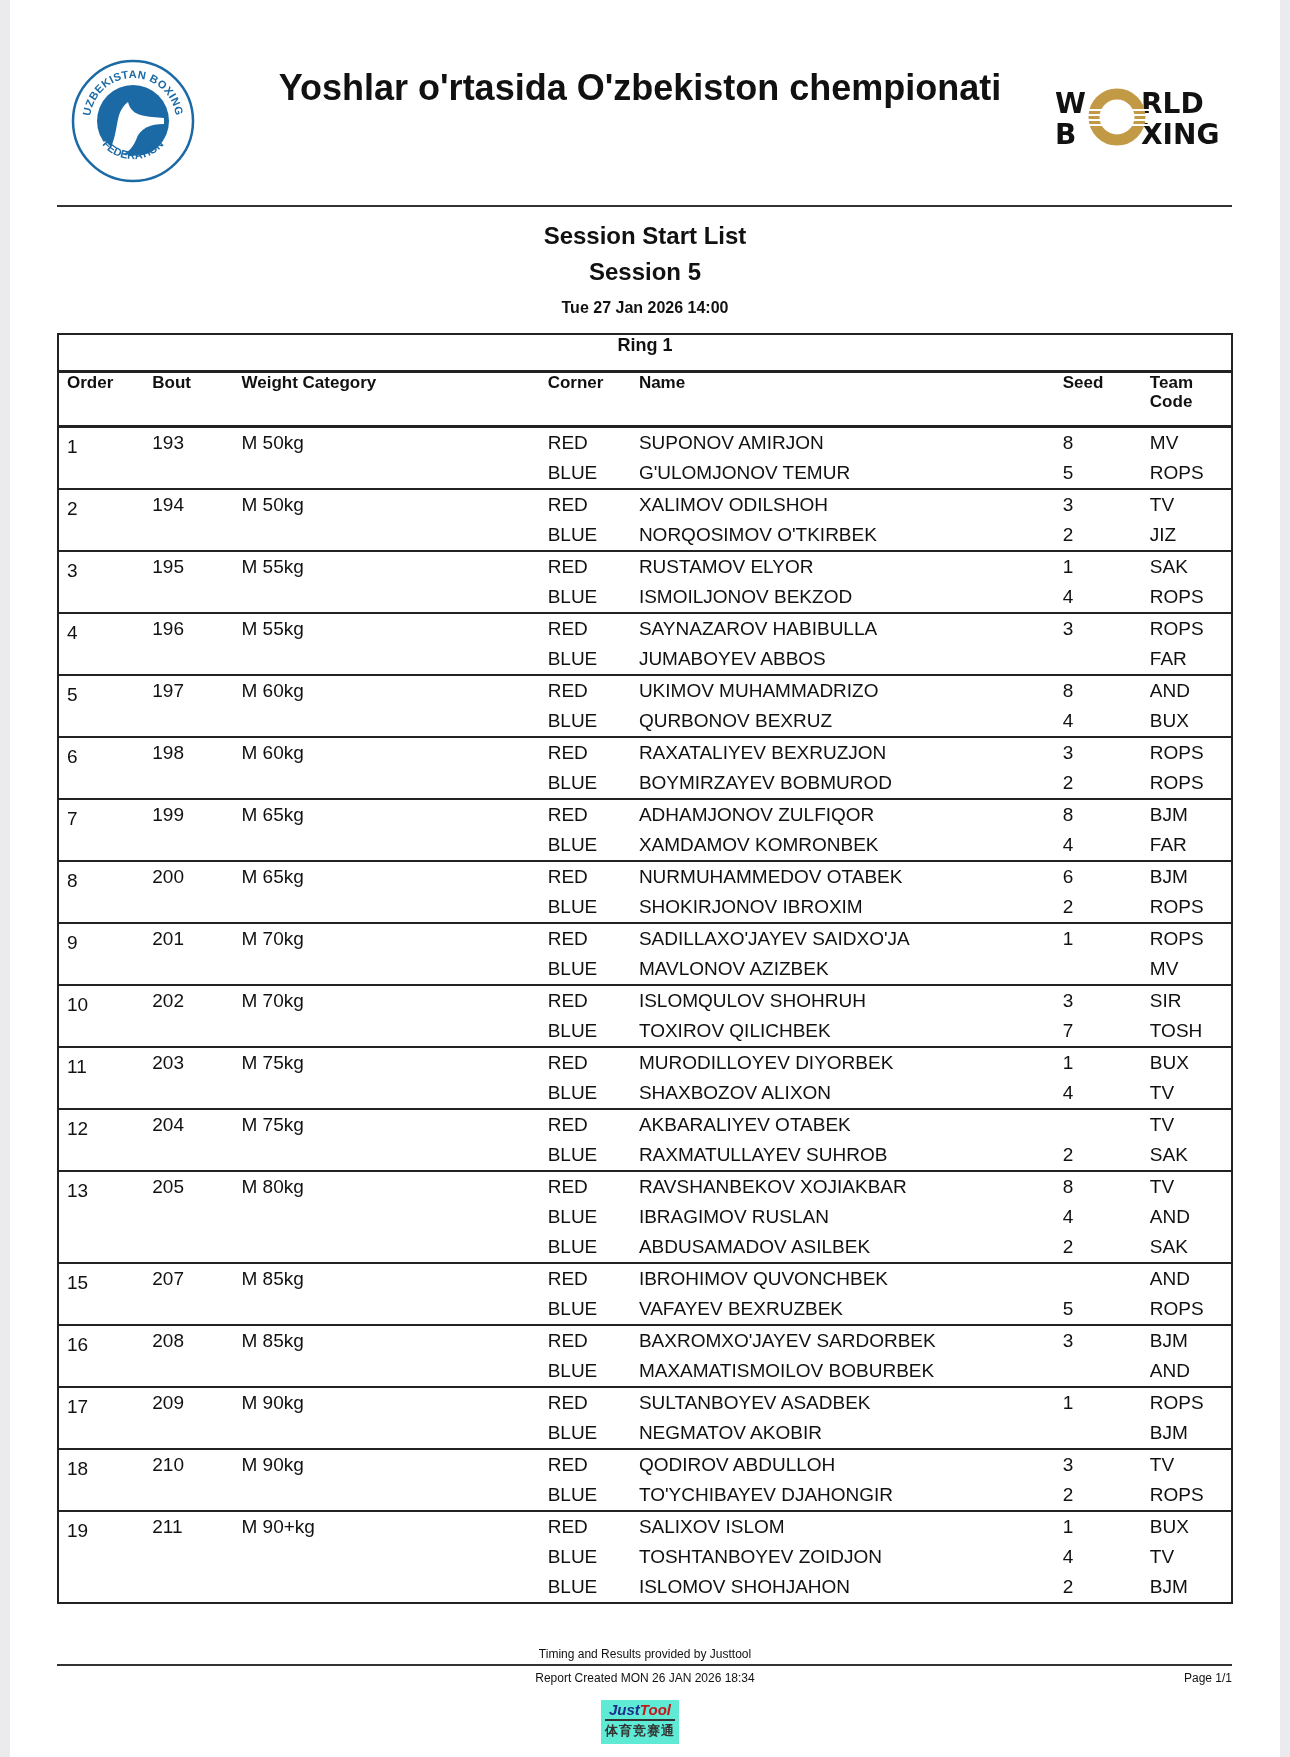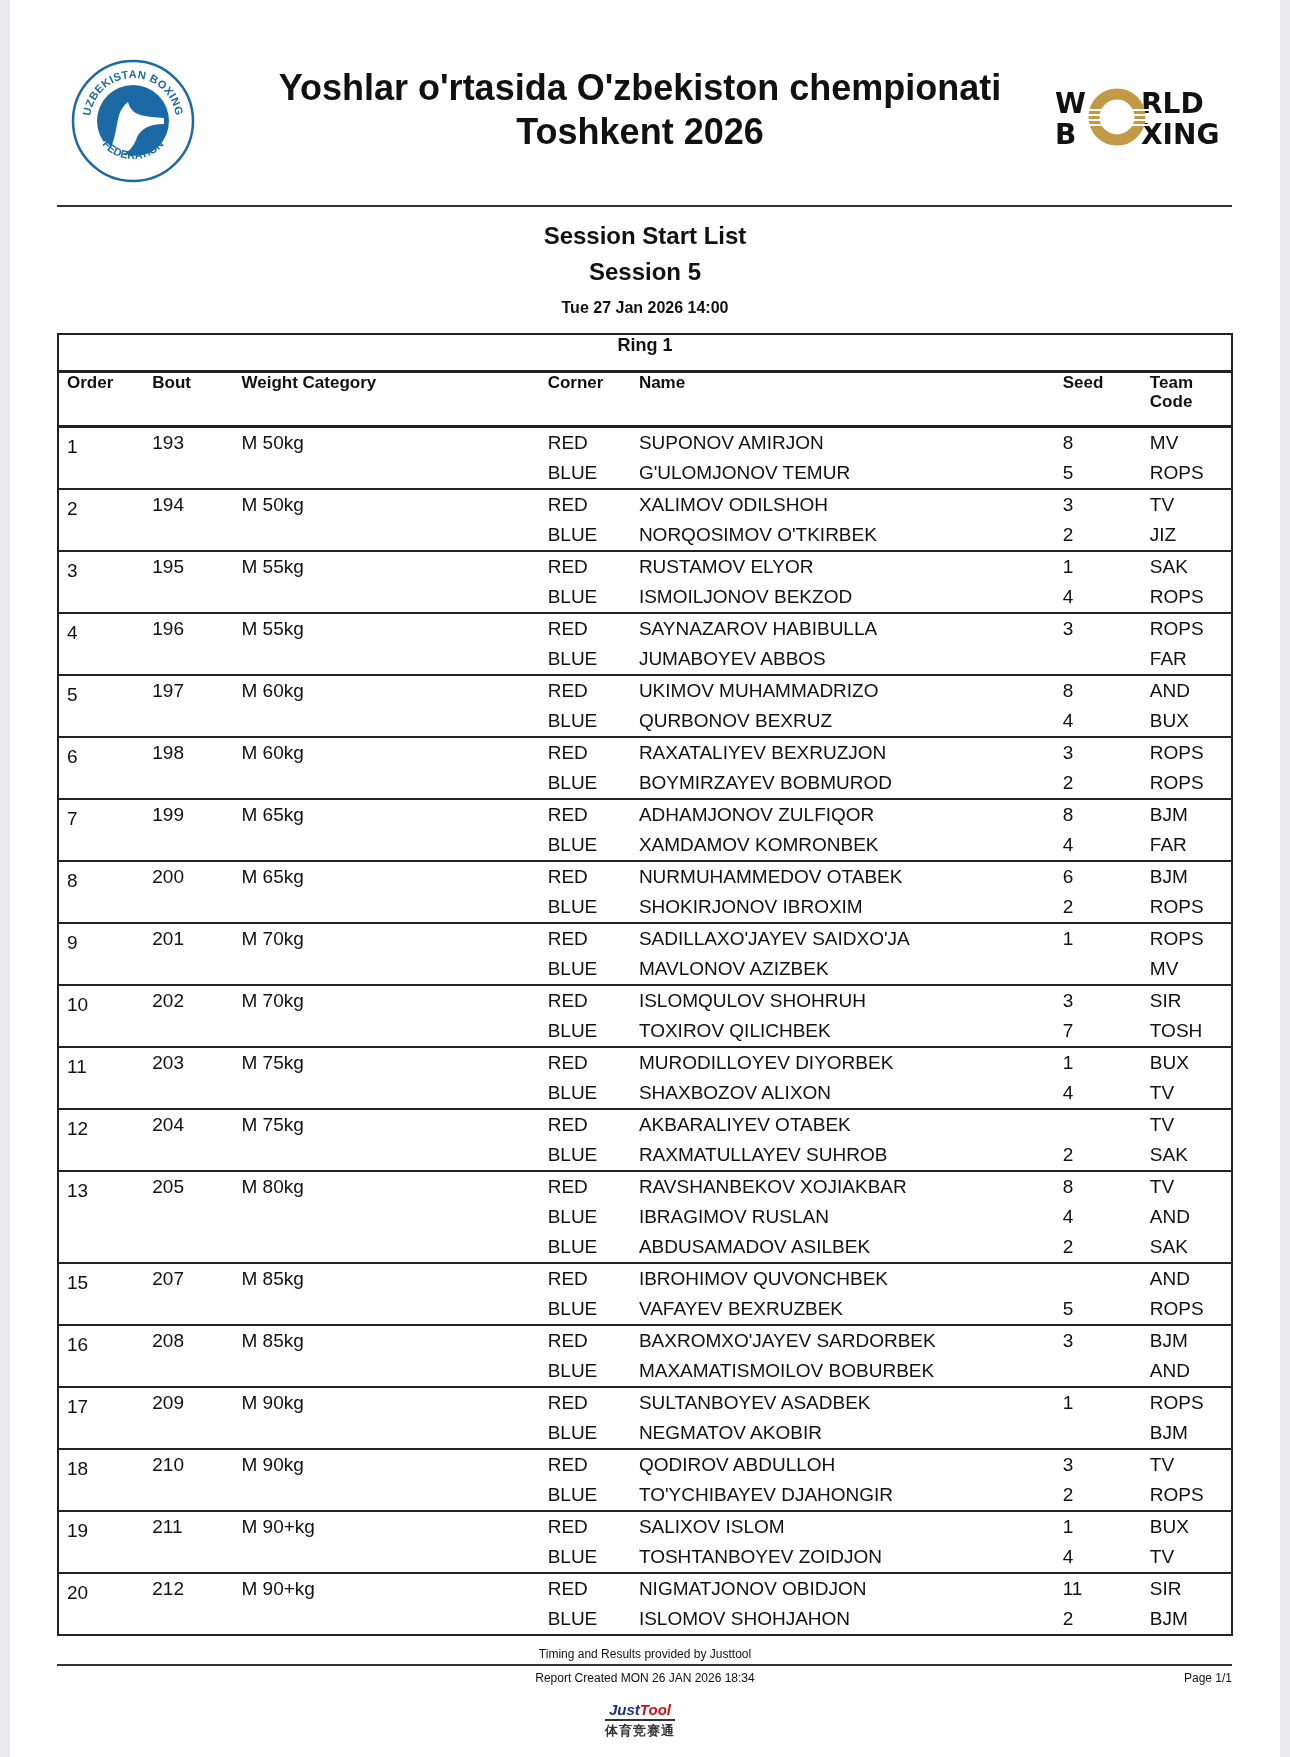--- a/index.html
+++ b/index.html
@@ -18,21 +18,21 @@
   .bout.first td{border-top:2px solid #222;}
   .c-order{width:84px;padding-left:8px!important;}
   .c-bout{width:88px;}
   .c-wc{width:302px;}
   .c-corner{width:90px;}
   .c-name{width:418px;}
   .c-seed{width:86px;}
   .c-team{width:auto;}
   .ord{position:relative;top:4px;}
   .foot{position:absolute;font-size:12px;}
-  .jt{position:absolute;left:601px;top:1700px;width:78px;height:44px;background:#ffffff;text-align:center;}
+  .jt{position:absolute;left:601px;top:1700px;width:78px;height:44px;background:#5eead4;text-align:center;}
   .jt .a{font-family:"Liberation Sans",sans-serif;font-weight:bold;font-style:italic;font-size:15px;line-height:19px;color:#c8161d;}
   .jt .a span{color:#1c2f8c;}
   .jt .b{border-top:2px solid #333;margin:0 4px;font-size:13px;line-height:20px;font-weight:bold;color:#333;letter-spacing:1px;}
 </style>
 </head>
 <body>
 
 <div class="page"></div>
 
 <svg class="logo-ubf" viewBox="0 0 126 126">
@@ -43,21 +43,20 @@
   <circle cx="63" cy="63" r="60" fill="#fff" stroke="#1b6aa5" stroke-width="2.5"></circle>
   <circle cx="63" cy="63" r="36" fill="#1b6aa5"></circle>
   <path d="M40 92 C50 70, 44 55, 58 44 C62 60, 78 58, 94 60 L94 66 C80 66, 70 70, 66 82 C60 96, 50 100, 40 92 Z" fill="#fff"></path>
   <path d="M34 84 C44 96, 62 104, 82 96" fill="none" stroke="#fff" stroke-width="3"></path>
   <text font-family="Liberation Sans, sans-serif" font-size="11" font-weight="bold" fill="#1b6aa5" letter-spacing="0.5"><textPath href="#arcTop" startOffset="50%" text-anchor="middle">UZBEKISTAN BOXING</textPath></text>
   <text font-family="Liberation Sans, sans-serif" font-size="11" font-weight="bold" fill="#1b6aa5"><textPath href="#arcBot" startOffset="50%" text-anchor="middle">FEDERATION</textPath></text>
 </svg>
 
 <div class="title">
   <div>Yoshlar o'rtasida O'zbekiston chempionati</div>
-  <div>Toshkent 2026</div>
 </div>
 
 <svg class="wb" viewBox="0 0 180 62">
   <g font-family="DejaVu Sans, sans-serif" font-weight="bold" font-size="28" fill="#111">
     <text x="0" y="27">W</text>
     <text x="86" y="27">RLD</text>
     <text x="0" y="58">B</text>
     <text x="86" y="58">XING</text>
   </g>
   <circle cx="62" cy="31" r="23" fill="none" stroke="#c29a45" stroke-width="11"></circle>
@@ -421,29 +420,20 @@
       </tr>
       <tr class="bout">
         <td class="c-order"></td>
         <td class="c-bout"></td>
         <td class="c-wc"></td>
         <td class="c-corner"><span>BLUE</span></td>
         <td class="c-name"><span>TOSHTANBOYEV ZOIDJON</span></td>
         <td class="c-seed"><span>4</span></td>
         <td class="c-team"><span>TV</span></td>
       </tr>
-      <tr class="bout first">
-        <td class="c-order"><span class="ord">20</span></td>
-        <td class="c-bout"><span>212</span></td>
-        <td class="c-wc"><span>M 90+kg</span></td>
-        <td class="c-corner"><span>RED</span></td>
-        <td class="c-name"><span>NIGMATJONOV OBIDJON</span></td>
-        <td class="c-seed"><span>11</span></td>
-        <td class="c-team"><span>SIR</span></td>
-      </tr>
       <tr class="bout">
         <td class="c-order"></td>
         <td class="c-bout"></td>
         <td class="c-wc"></td>
         <td class="c-corner"><span>BLUE</span></td>
         <td class="c-name"><span>ISLOMOV SHOHJAHON</span></td>
         <td class="c-seed"><span>2</span></td>
         <td class="c-team"><span>BJM</span></td>
       </tr>
     </tbody>

